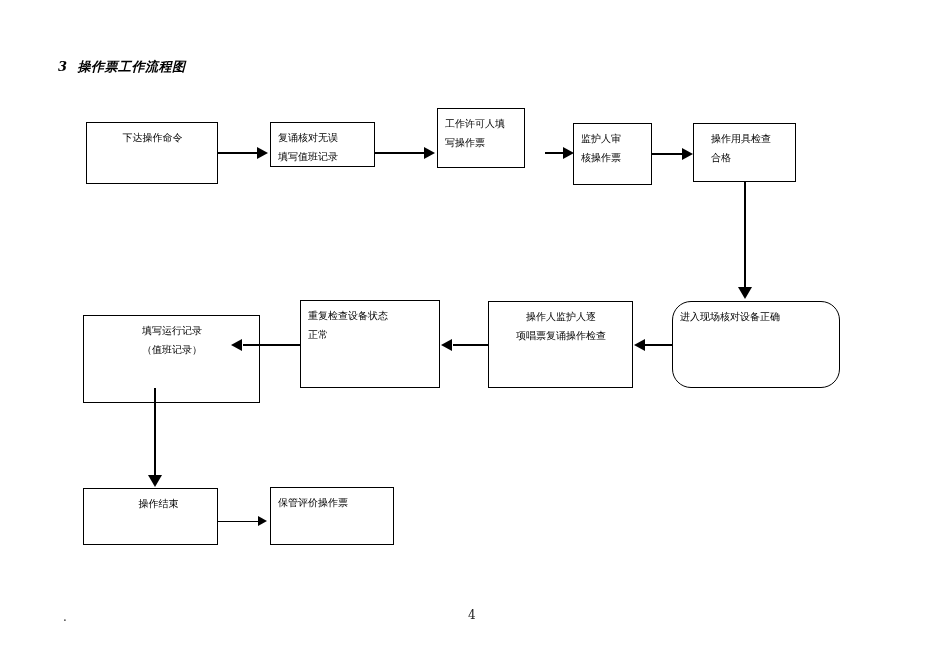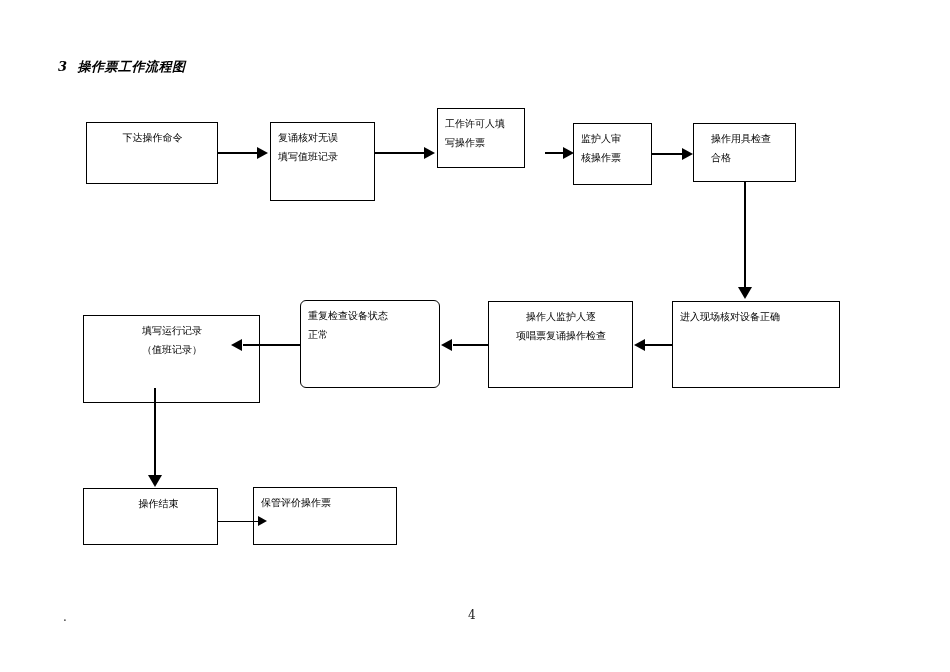--- a/index.html
+++ b/index.html
@@ -107,64 +107,64 @@
 <div id="page">
 
   <div class="doc-title">
     <span class="num">3</span><span>操作票工作流程图</span>
   </div>
 
   <div class="node center-text" style="left:86px; top:122px; width:132px; height:62px;">
     <span class="line">下达操作命令</span>
   </div>
 
-  <div class="node" style="left:270px; top:122px; width:105px; height:79px;">
+  <div class="node" style="left:270px; top:122px; width:105px; height:45px;">
     <span class="line">复诵核对无误</span>
     <span class="line">填写值班记录</span>
   </div>
 
   <div class="node" style="left:437px; top:108px; width:88px; height:60px;">
     <span class="line">工作许可人填</span>
     <span class="line">写操作票</span>
   </div>
 
   <div class="node" style="left:573px; top:123px; width:79px; height:62px;">
     <span class="line">监护人审</span>
     <span class="line">核操作票</span>
   </div>
 
   <div class="node" style="left:693px; top:123px; width:103px; height:59px;padding-left:17px;">
     <span class="line">操作用具检查</span>
     <span class="line">合格</span>
   </div>
 
-  <div class="node" style="left:672px; top:301px; width:168px; height:87px;">
+  <div class="node" style="left:672px; top:301px; width:168px; height:87px;border-radius:19px;">
     <span class="line">进入现场核对设备正确</span>
   </div>
 
   <div class="node" style="left:488px; top:301px; width:145px; height:87px; text-align:center;">
     <span class="line">操作人监护人逐</span>
     <span class="line">项唱票复诵操作检查</span>
   </div>
 
-  <div class="node" style="left:300px; top:300px; width:140px; height:88px;border-radius:6px;">
+  <div class="node" style="left:300px; top:300px; width:140px; height:88px;">
     <span class="line">重复检查设备状态</span>
     <span class="line">正常</span>
   </div>
 
   <div class="node center-text" style="left:83px; top:315px; width:177px; height:88px;">
     <span class="line">填写运行记录</span>
     <span class="line">（值班记录）</span>
   </div>
 
   <div class="node center-text" style="left:83px; top:488px; width:135px; height:57px; text-align:center; padding-left:22px;">
     <span class="line">操作结束</span>
   </div>
 
-  <div class="node" style="left:253px; top:487px; width:144px; height:58px;">
+  <div class="node" style="left:270px; top:487px; width:124px; height:58px;">
     <span class="line">保管评价操作票</span>
   </div>
 
   <div class="conn h" style="left:218px; top:152px; width:41px;"></div>
   <div class="arrowhead right" style="left:257px; top:147px;"></div>
 
   <div class="conn h" style="left:375px; top:152px; width:50px;"></div>
   <div class="arrowhead right" style="left:424px; top:147px;"></div>
 
   <div class="conn h" style="left:545px; top:152px; width:20px;"></div>

